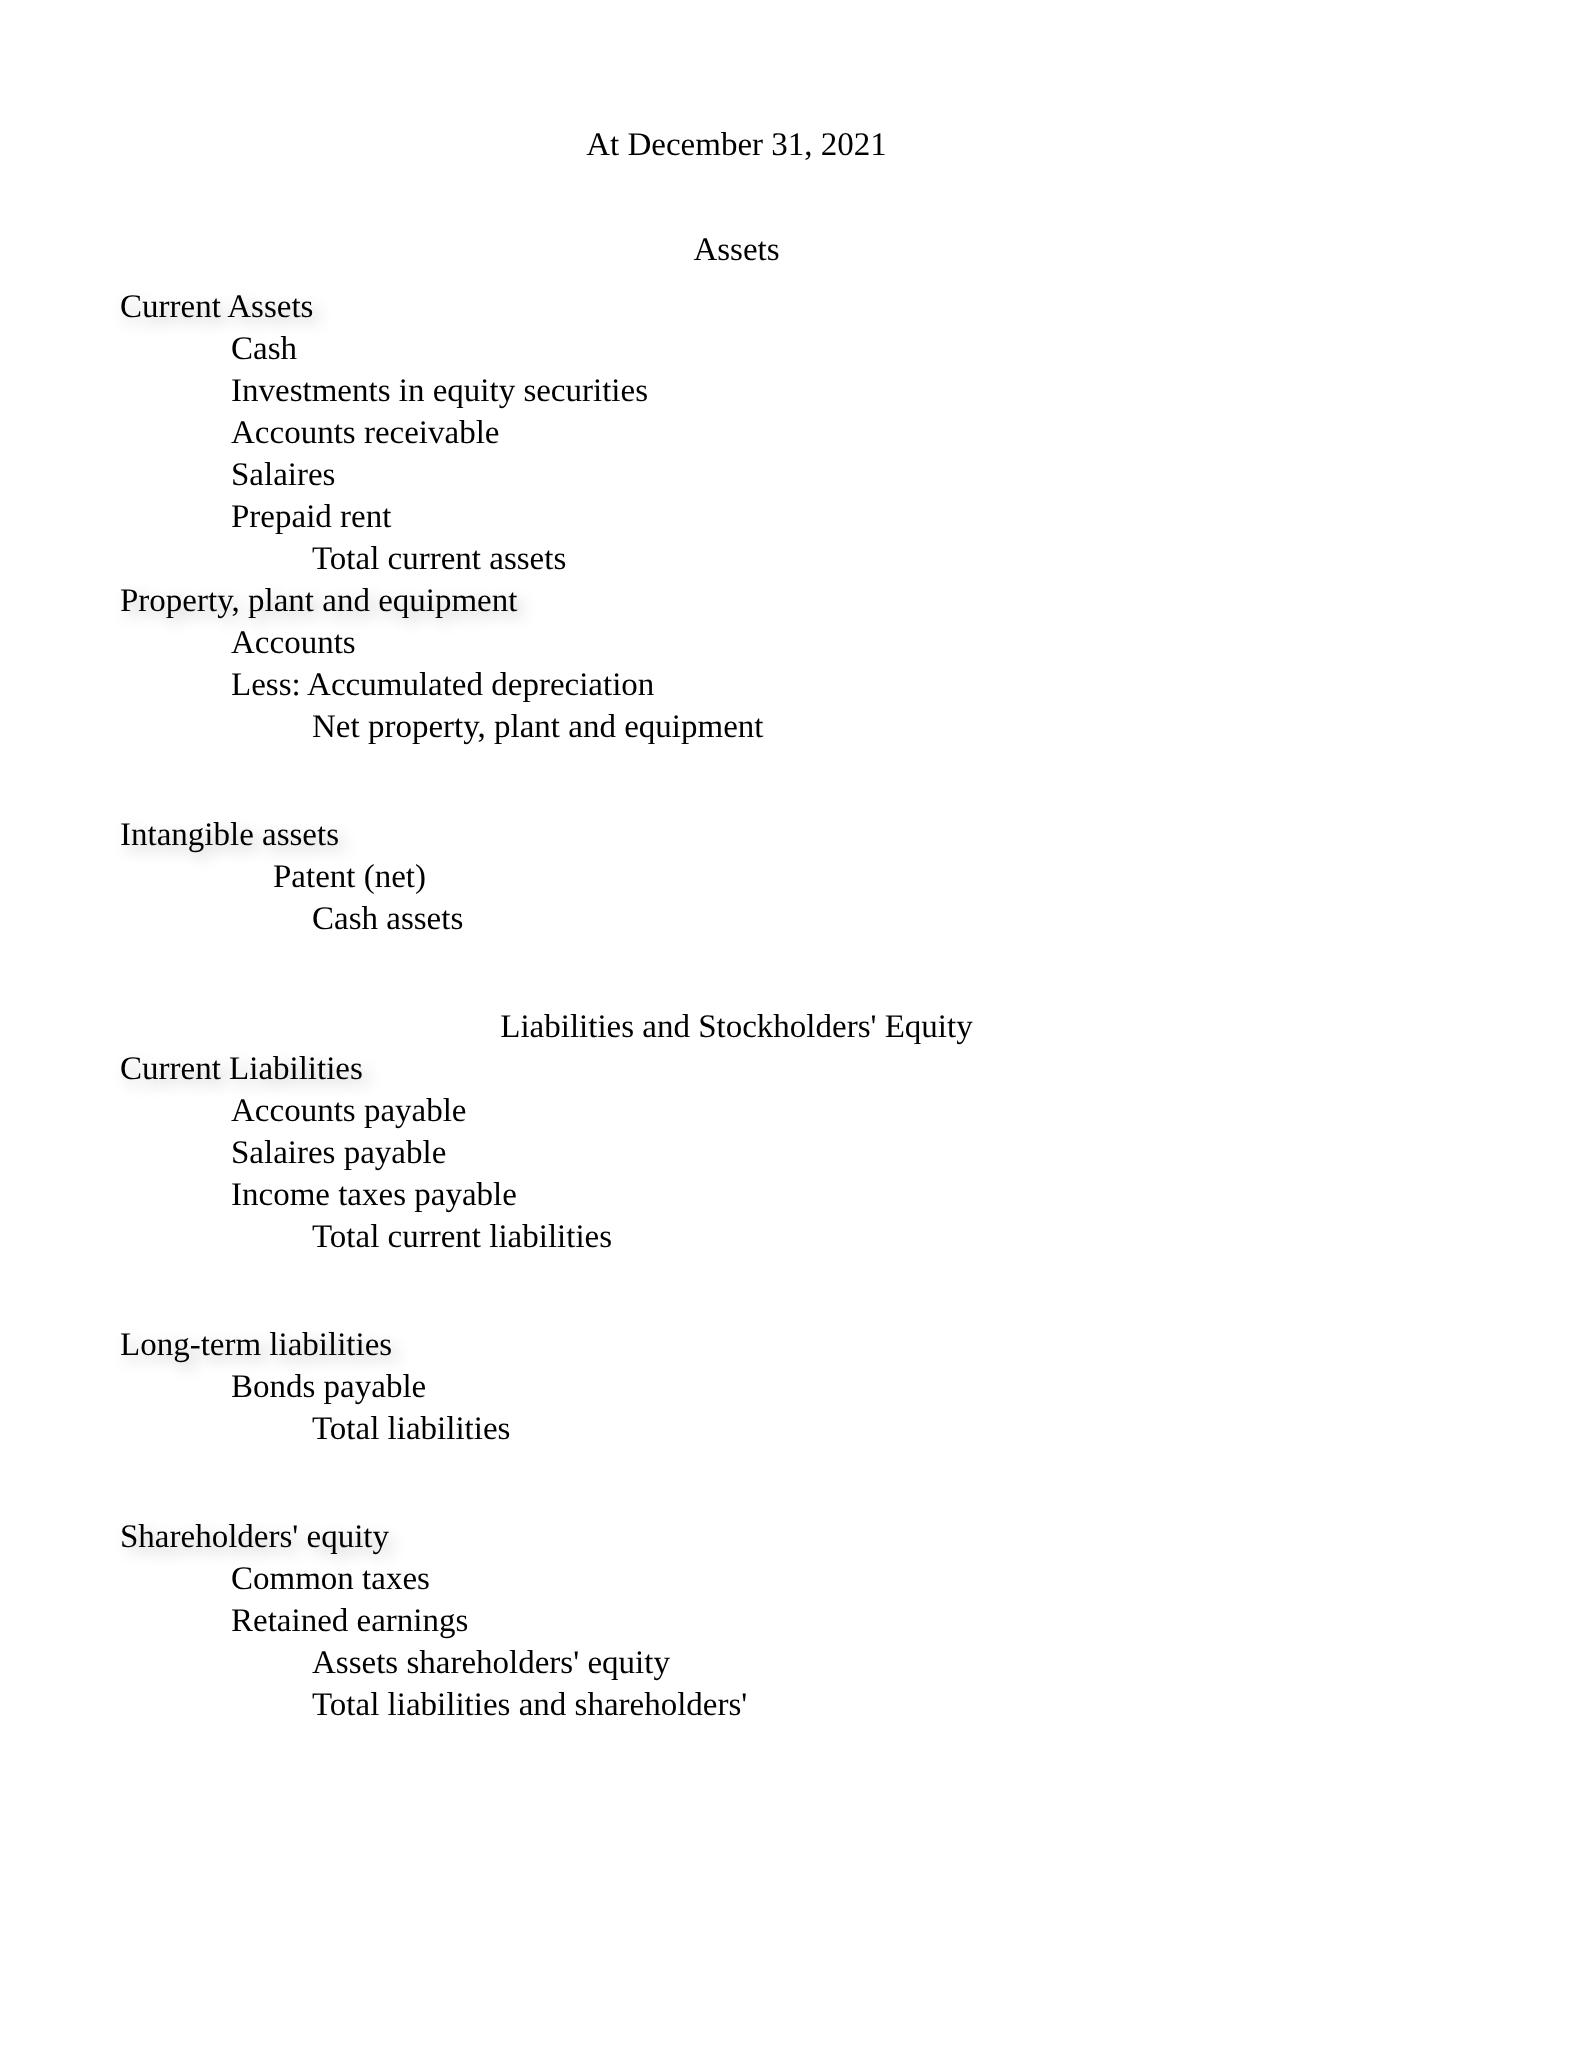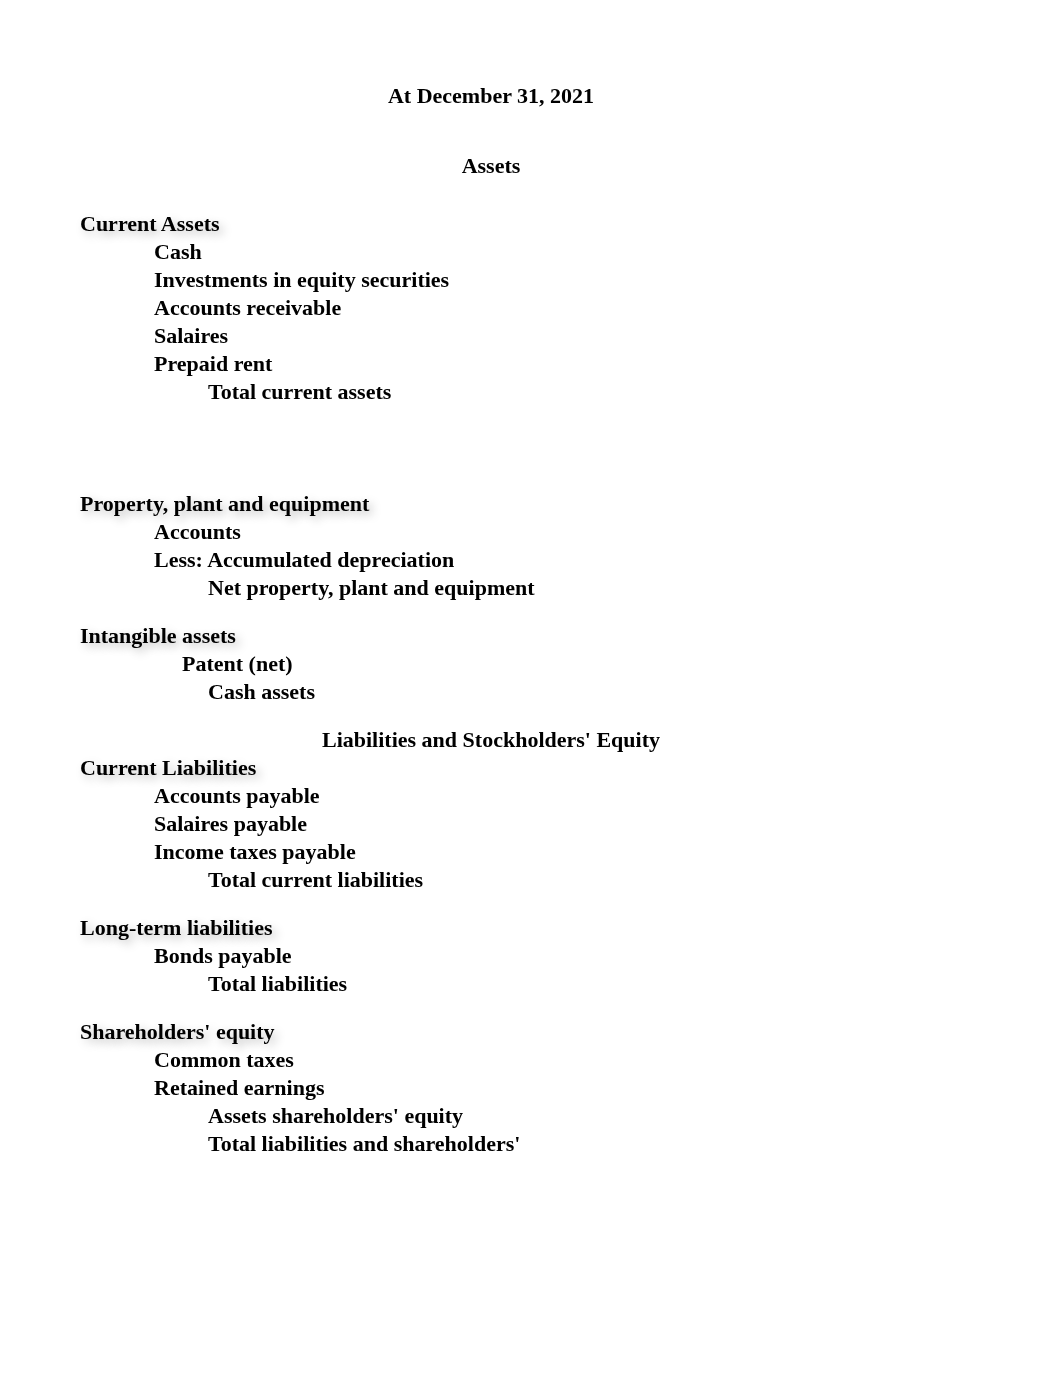--- a/index.html
+++ b/index.html
@@ -1,19 +1,18 @@
 <!DOCTYPE html>
 <html><head>
   <meta charset="utf-8">
   <style>
     * {
       margin: 0;
       padding: 0;
       box-sizing: border-box;
-      font-weight: bold;
     }
     body {
       font-family: "Times New Roman", Times, serif;
       font-size: 22px;
       color: #000;
       background: #fff;
       width: 1062px;
       height: 1377px;
       padding-top: 82px;
       padding-left: 80px;
@@ -32,30 +31,29 @@
     .indent-1 {
       padding-left: 74px;
     }
     .indent-2 {
       padding-left: 128px;
     }
     .indent-2b {
       padding-left: 102px;
     }
     .gap-large {
-      margin-top: 84px;
     }
     .gap-small {
-      margin-top: 20px;
+      margin-top: 44px;
     }
     .date-line {
       margin-bottom: 42px;
     }
     .assets-header {
-      margin-bottom: 30px;
+      margin-bottom: 10px;
     }
   </style>
 </head>
 <body>
 
 <div class="centered row date-line">At December 31, 2021</div>
 
 <div class="centered row assets-header">Assets</div>
 
 <div class="row section-header">Current Assets</div>

